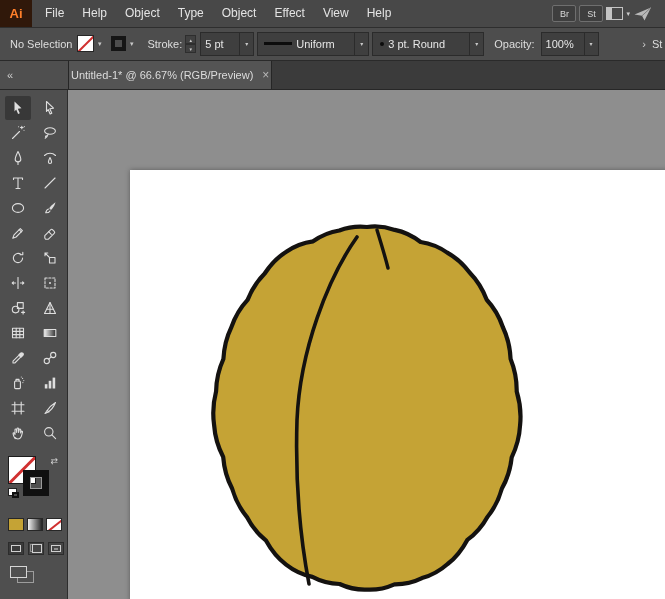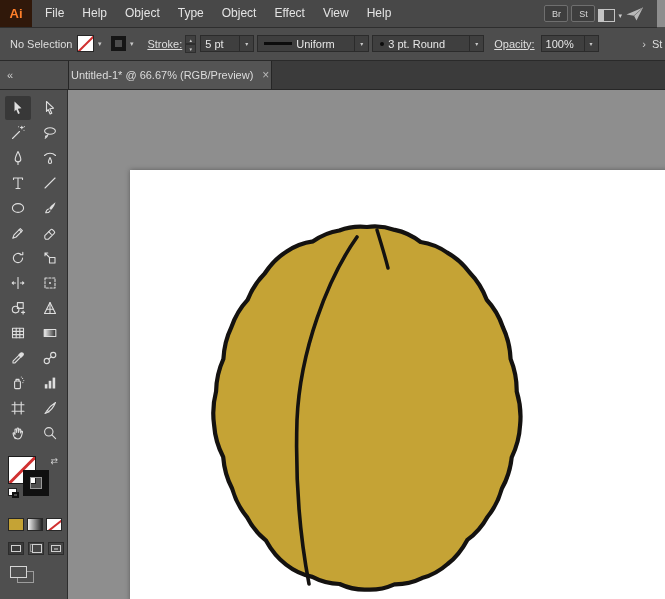--- a/index.html
+++ b/index.html
@@ -1,45 +1,45 @@
 <!DOCTYPE html>
 <html><head>
 <meta charset="utf-8">
 <style>
   html,body{margin:0;padding:0}
   body{width:665px;height:599px;position:relative;overflow:hidden;background:#8e8e8e;
        font-family:"Liberation Sans",sans-serif;-webkit-user-select:none;user-select:none}
   
-  .menubar{position:absolute;top:0;left:0;right:8px;height:27px;background:#484848;
+  .menubar{position:absolute;top:0;left:0;right:0;height:27px;background:#484848;
            border-bottom:1px solid #2e2e2e;display:flex;align-items:center;z-index:6}
   .ai-logo{width:32px;height:27px;background:#30180a;color:#ff7f2a;font-weight:bold;
            font-size:13px;display:flex;align-items:center;justify-content:center}
   .menu-items{display:flex;align-items:center;margin-left:4px}
   .menu-item{padding:0 9px;font-size:12px;color:#e4e4e4;line-height:27px;cursor:default}
-  .mb-right{margin-left:auto;display:flex;align-items:flex-end;gap:3px;padding-right:12px}
+  .mb-right{margin-left:auto;display:flex;align-items:center;gap:3px;padding-right:12px}
   .badge{min-width:18px;height:15px;background:#3e3e3e;border:1px solid #6f6f6f;border-radius:2px;
          color:#d8d8d8;font-size:9px;display:flex;align-items:center;justify-content:center;padding:0 2px}
   .ws-group{display:flex;align-items:center;gap:3px}
   .ws-icon{display:inline-block;width:15px;height:11px;border:1px solid #c4c4c4;
            background:linear-gradient(to right,#c4c4c4 35%,transparent 35%)}
   .chev{font-size:7px;color:#cccccc;line-height:1}
   
   .controlbar{position:absolute;top:27px;left:0;right:0;height:34px;background:#4d4d4d;
               border-bottom:1px solid #2a2a2a;display:flex;align-items:center;font-size:11px;
               color:#dedede;padding:0 0 0 10px;z-index:5;box-sizing:border-box}
   .no-sel{margin-right:5px;white-space:nowrap}
   .fill-swatch{width:15px;height:15px;background:#ffffff;border:1px solid #262626;position:relative;overflow:hidden}
   .fill-swatch::after{content:"";position:absolute;left:-3px;top:6px;width:24px;height:2px;background:#d03030;transform:rotate(-45deg)}
   .stroke-swatch{width:15px;height:15px;box-sizing:border-box;border:4px solid #151515;margin-left:6px}
   .cb-chev{width:11px;text-align:center;font-size:7px;color:#c8c8c8}
-  .label-link{text-decoration:underline;margin:0 3px 0 10px;white-space:nowrap}
+  .label-link{margin:0 3px 0 10px;white-space:nowrap}
   .stepper{display:flex;flex-direction:column;width:11px;margin-right:1px}
   .stepper span{height:9px;font-size:5px;line-height:9px;text-align:center;color:#cfcfcf;
                 background:#404040;border:1px solid #2e2e2e;box-sizing:border-box}
-  .combo{display:flex;align-items:center;height:17px;background:#3f3f3f;border:1px solid #2b2b2b;
+  .combo{display:flex;align-items:center;height:24px;background:#3f3f3f;border:1px solid #2b2b2b;
          box-sizing:border-box;margin-left:3px}
   .combo .val{padding:0 4px;white-space:nowrap;overflow:hidden;color:#e6e6e6;flex:1}
   .combo .chevseg{width:13px;height:100%;border-left:1px solid #2b2b2b;display:flex;
                   align-items:center;justify-content:center;font-size:6px;color:#c8c8c8}
   .w-weight{width:54px}
   .w-profile{width:112px}
   .w-brush{width:112px}
   .w-opacity{width:58px}
   .profile-line{width:28px;height:3px;background:#0c0c0c;margin-left:6px;flex:none}
   .brush-dot{width:4px;height:4px;border-radius:50%;background:#0c0c0c;margin-left:7px;flex:none}

